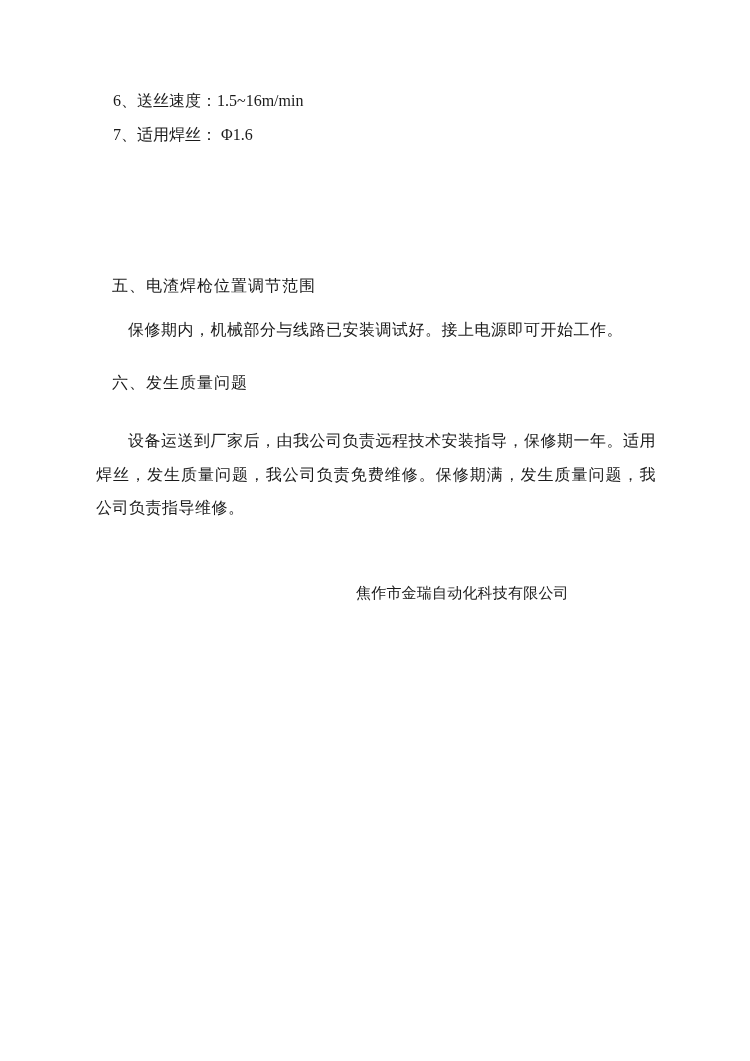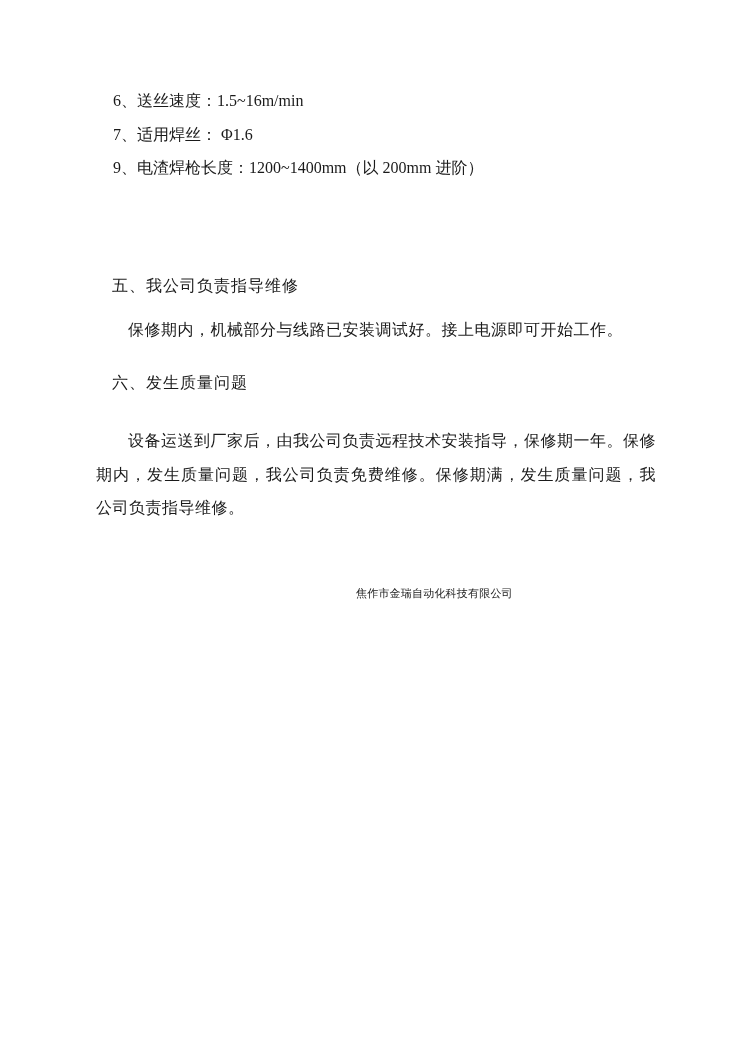--- a/index.html
+++ b/index.html
@@ -45,40 +45,39 @@
     letter-spacing: 0.5px;
   }
   .heading-5 { left: 112px; top: 275px; }
   .para-install { left: 96px; top: 313px; }
   .heading-6 { left: 112px; top: 372px; }
   .para-tested { left: 96px; top: 391px; }
   .para-warranty { left: 96px; top: 424px; }
   .company {
     left: 356px;
     top: 583px;
-    font-size: 11px;
+    font-size: 15px;
     line-height: 20px;
     letter-spacing: 0.2px;
   }
 </style>
 </head>
 <body>
 
 <div class="page">
 
   <div class="spec-list">
     <p>6、送丝速度：1.5~16m/min</p>
     <p>7、适用焊丝： Φ1.6</p>
-    <p>9、电渣焊枪长度：1200~1400mm（以 200mm 进阶）</p>
   </div>
 
-  <p class="txt heading heading-5">五、我公司负责指导维修</p>
+  <p class="txt heading heading-5">五、电渣焊枪位置调节范围</p>
 
   <p class="txt para para-install">保修期内，机械部分与线路已安装调试好。接上电源即可开始工作。</p>
 
   <p class="txt heading heading-6">六、发生质量问题</p>
 
 
-  <p class="txt para para-warranty">设备运送到厂家后，由我公司负责远程技术安装指导，保修期一年。保修期内，发生质量问题，我公司负责免费维修。保修期满，发生质量问题，我公司负责指导维修。</p>
+  <p class="txt para para-warranty">设备运送到厂家后，由我公司负责远程技术安装指导，保修期一年。适用焊丝，发生质量问题，我公司负责免费维修。保修期满，发生质量问题，我公司负责指导维修。</p>
 
   <p class="txt company">焦作市金瑞自动化科技有限公司</p>
 
 </div>
 
 </body></html>

